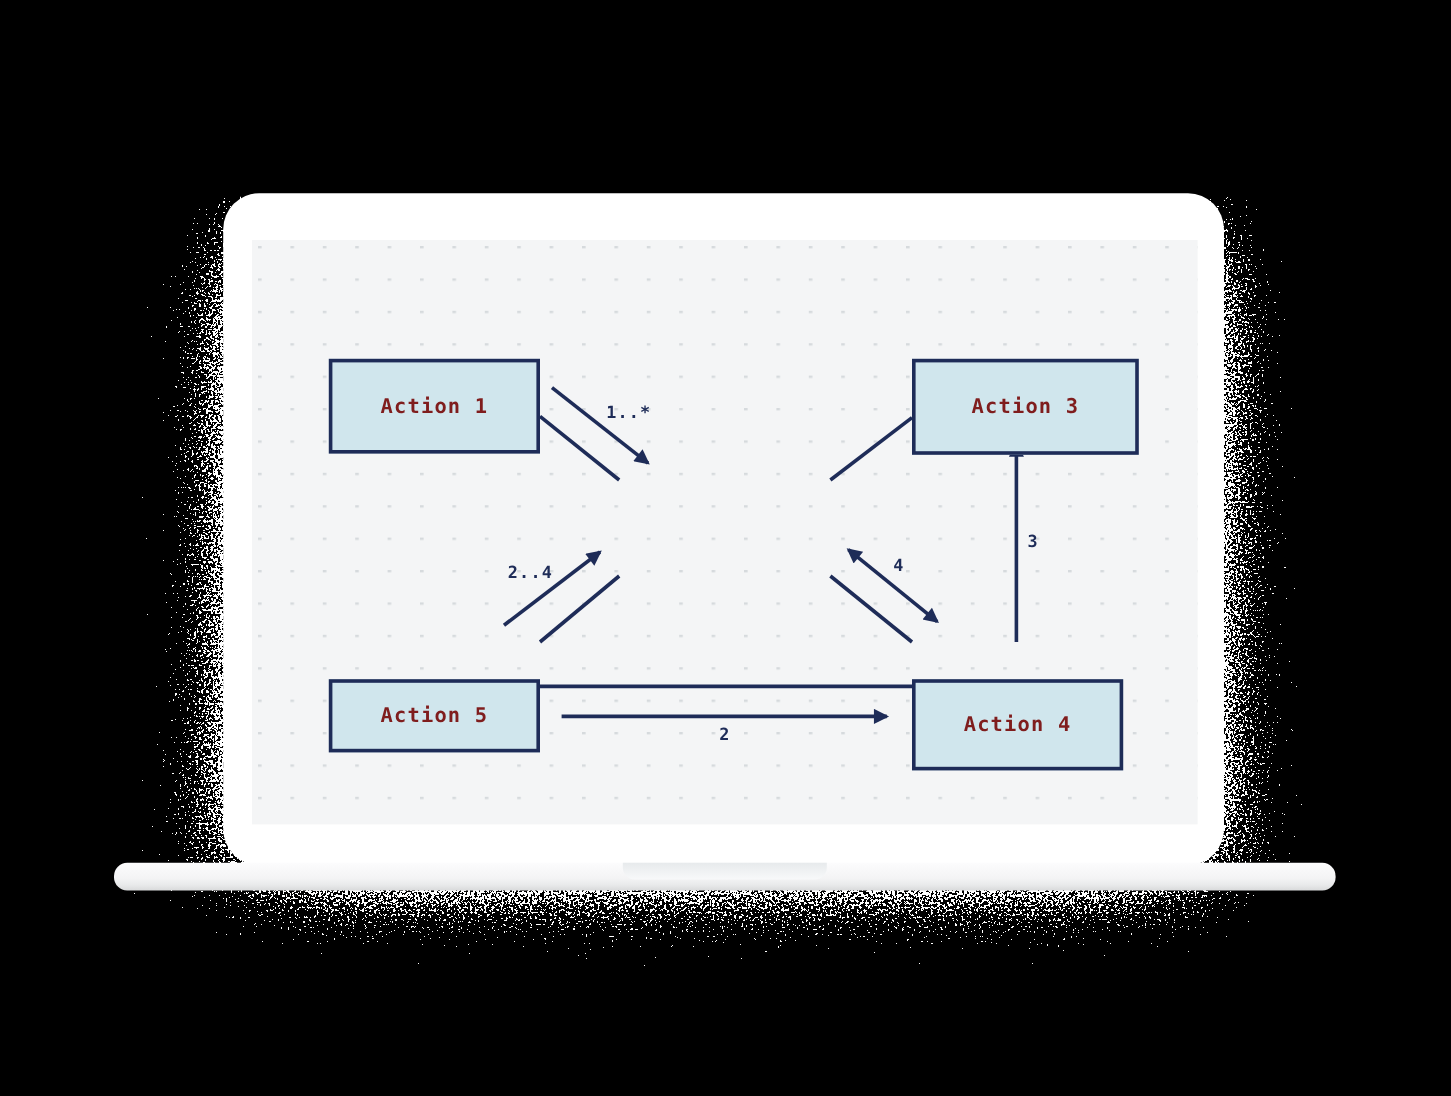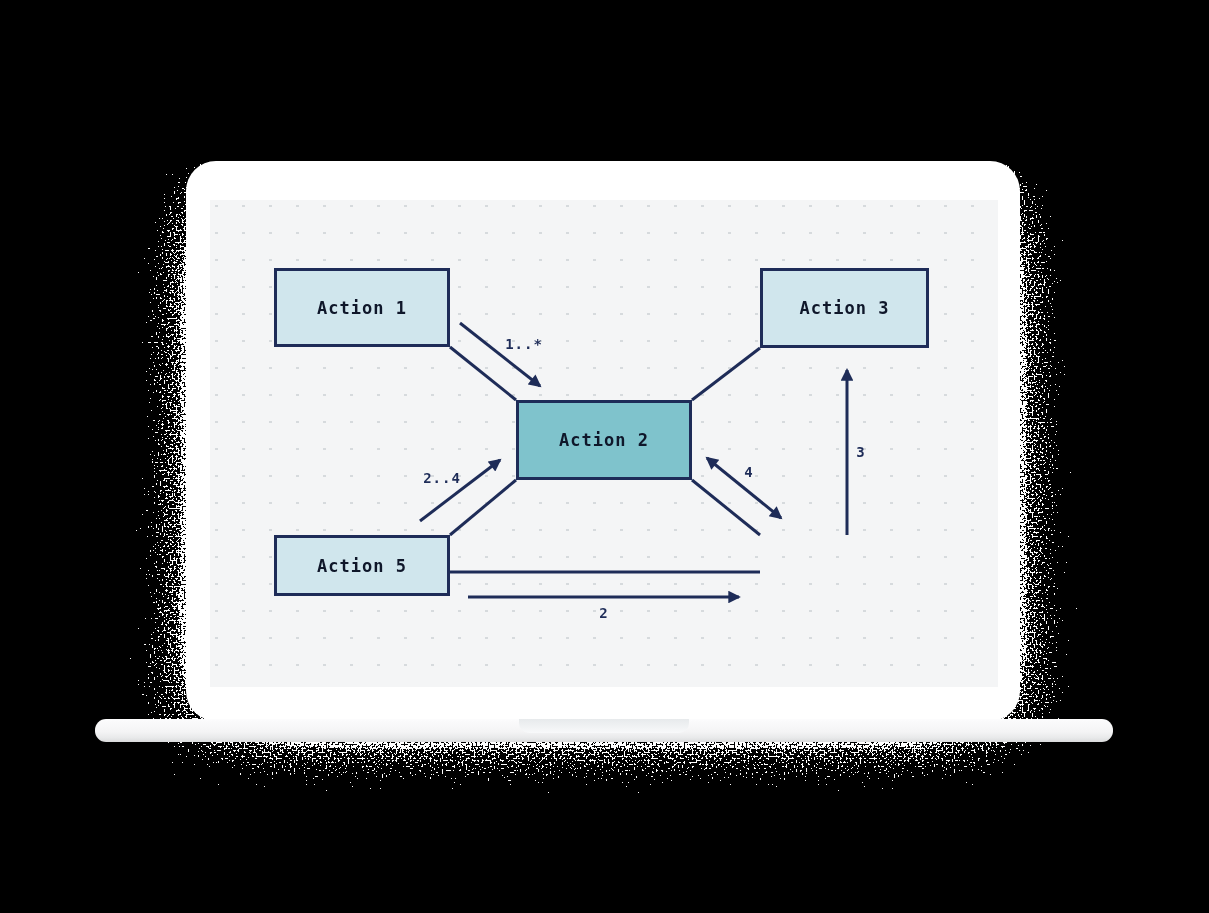--- a/index.html
+++ b/index.html
@@ -1,23 +1,23 @@
 <!DOCTYPE html>
 <html><head>
 <meta charset="utf-8">
 <style>
   html,body{margin:0;padding:0;background:#000;}
   .stage{position:relative;width:1209px;height:913px;overflow:hidden;background:#000;
          font-family:"DejaVu Sans Mono","Liberation Mono",monospace;}
   .backdrop{position:absolute;left:0;top:0;}
   .node{position:absolute;box-sizing:border-box;border:3px solid #1e2c58;
         display:flex;align-items:center;justify-content:center;
-        font-weight:bold;font-size:17px;letter-spacing:1px;color:#0f172a;}
+        font-weight:bold;font-size:17px;letter-spacing:1px;color:#7f1d1d;margin-top:31px;}
   #node-action1{left:274px;top:268px;width:176px;height:79px;background:#d0e6ed;}
-  #node-action3{left:760px;top:268px;width:169px;height:80px;background:#d0e6ed;}
+  #node-action3{left:760px;top:268px;width:189px;height:80px;background:#d0e6ed;}
   #node-action2{left:516px;top:400px;width:176px;height:80px;background:#7fc3cc;}
   #node-action5{left:274px;top:535px;width:176px;height:61px;background:#d0e6ed;}
   #node-action4{left:760px;top:535px;width:176px;height:76px;background:#d0e6ed;}
   .edge-label{position:absolute;transform:translate(-50%,-50%);
         font-weight:bold;font-size:14px;letter-spacing:1px;color:#1e2c58;white-space:nowrap;}
   #lbl-e1{left:524px;top:344px;}
   #lbl-e2{left:442px;top:478px;}
   #lbl-e3{left:749px;top:472px;}
   #lbl-e4{left:861px;top:452px;}
   #lbl-e5{left:604px;top:613px;}
@@ -86,22 +86,22 @@
     <g stroke="#1e2c58" stroke-width="3" fill="none">
       <line x1="460" y1="323" x2="540" y2="386" marker-end="url(#arrow)"></line>
       <line x1="420" y1="521" x2="500" y2="460" marker-end="url(#arrow)"></line>
       <line x1="707" y1="458" x2="781" y2="518" marker-start="url(#arrow)" marker-end="url(#arrow)"></line>
       <line x1="847" y1="535" x2="847" y2="370" marker-end="url(#arrow)"></line>
       <line x1="468" y1="597" x2="739" y2="597" marker-end="url(#arrow)"></line>
     </g>
   </svg>
 
   <div class="node" id="node-action1">Action 1</div>
-  <div class="node" id="node-action2">Action 2</div>
   <div class="node" id="node-action3">Action 3</div>
+  <div class="node" id="node-action4">Action 4</div>
   <div class="node" id="node-action5">Action 5</div>
 
   <div class="edge-label" id="lbl-e1">1..*</div>
   <div class="edge-label" id="lbl-e2">2..4</div>
   <div class="edge-label" id="lbl-e3">4</div>
   <div class="edge-label" id="lbl-e4">3</div>
   <div class="edge-label" id="lbl-e5">2</div>
 
 </div>
 

